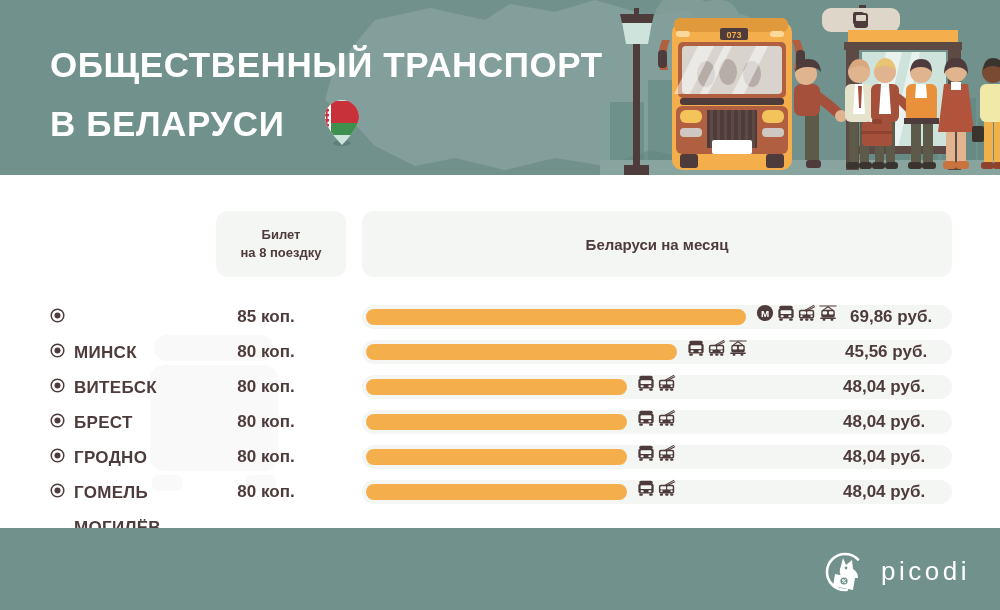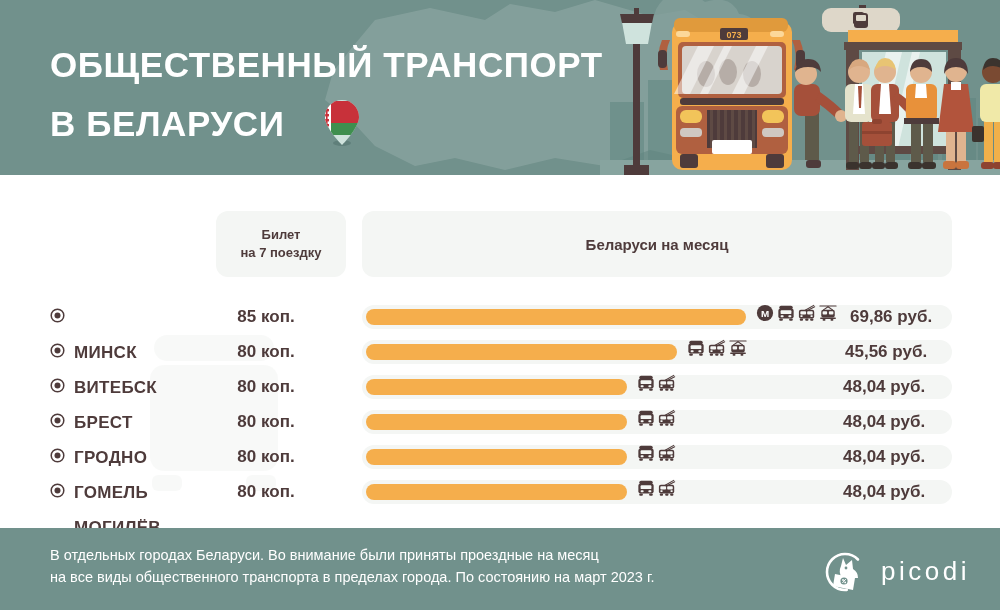--- a/index.html
+++ b/index.html
@@ -273,21 +273,21 @@
           <circle cx="393" cy="72" r="11" fill="#7a4a32"></circle>
           <path d="M383,70 q1,-12 10,-12 q10,0 11,12 q-5,-4 -11,-4 q-6,0 -10,4 Z" fill="#3b332e"></path>
         </g>
       </g>
     </svg>
   </div>
 
   <div class="thead-ticket">
     <div>
       <span>Билет</span><br>
-      <span>на 7 поездку</span>
+      <span>на 8 поездку</span>
     </div>
   </div>
   <div class="thead-pass">
     <span>Беларуси на месяц</span>
   </div>
 
   <svg class="wm-bus" viewBox="0 0 132 180">
     <g fill="#f3f5f3">
       <rect x="6" y="10" width="120" height="26" rx="13"></rect>
       <rect x="2" y="40" width="128" height="106" rx="14"></rect>
@@ -573,24 +573,20 @@
               <rect x="10.2" y="8" width="6.2" height="3.6" rx="1" fill="#f4f6f4"></rect>
               <rect x="2.6" y="12.6" width="2.6" height="1.8" rx=".8" fill="#f4f6f4"></rect>
               <rect x="13.8" y="12.6" width="2.6" height="1.8" rx=".8" fill="#f4f6f4"></rect>
             </svg></span>
         </span>
         <span class="price" style="left:843px">48,04 руб.</span>
       </div>
     </div>
 
   <div class="footer">
-    <div class="foot-text">
-      <span class="fl">В отдельных городах Беларуси. Во внимание были приняты проездные на месяц</span>
-      <span class="fl">на все виды общественного транспорта в пределах города. По состоянию на март 2023 г.</span>
-    </div>
     <div class="logo">
       <svg class="logo-mark" viewBox="0 0 44 40">
         <path d="M22,2 A18,18 0 1 0 22,38 A18,18 0 1 0 22,2 Z" fill="none" stroke="#ffffff" stroke-width="2.6" stroke-dasharray="58 40" stroke-linecap="round"></path>
         <path d="M20,6 l3,7 l6,-5 l1,9 q5,3 5,9 l-16,0 q-4,-6 -1,-12 Z" fill="#ffffff"></path>
         <circle cx="23" cy="16" r="1.4" fill="#71918c"></circle>
         <path d="M12,22 l20,4 l-2,12 l-20,-4 Z" fill="#ffffff"></path>
         <circle cx="21" cy="29" r="3.6" fill="#71918c"></circle>
         <path d="M19.4,31 l3.4,-4" stroke="#ffffff" stroke-width="1"></path>
         <circle cx="20" cy="28" r=".9" fill="#ffffff"></circle>
           <circle cx="22.2" cy="30.4" r=".9" fill="#ffffff"></circle>

